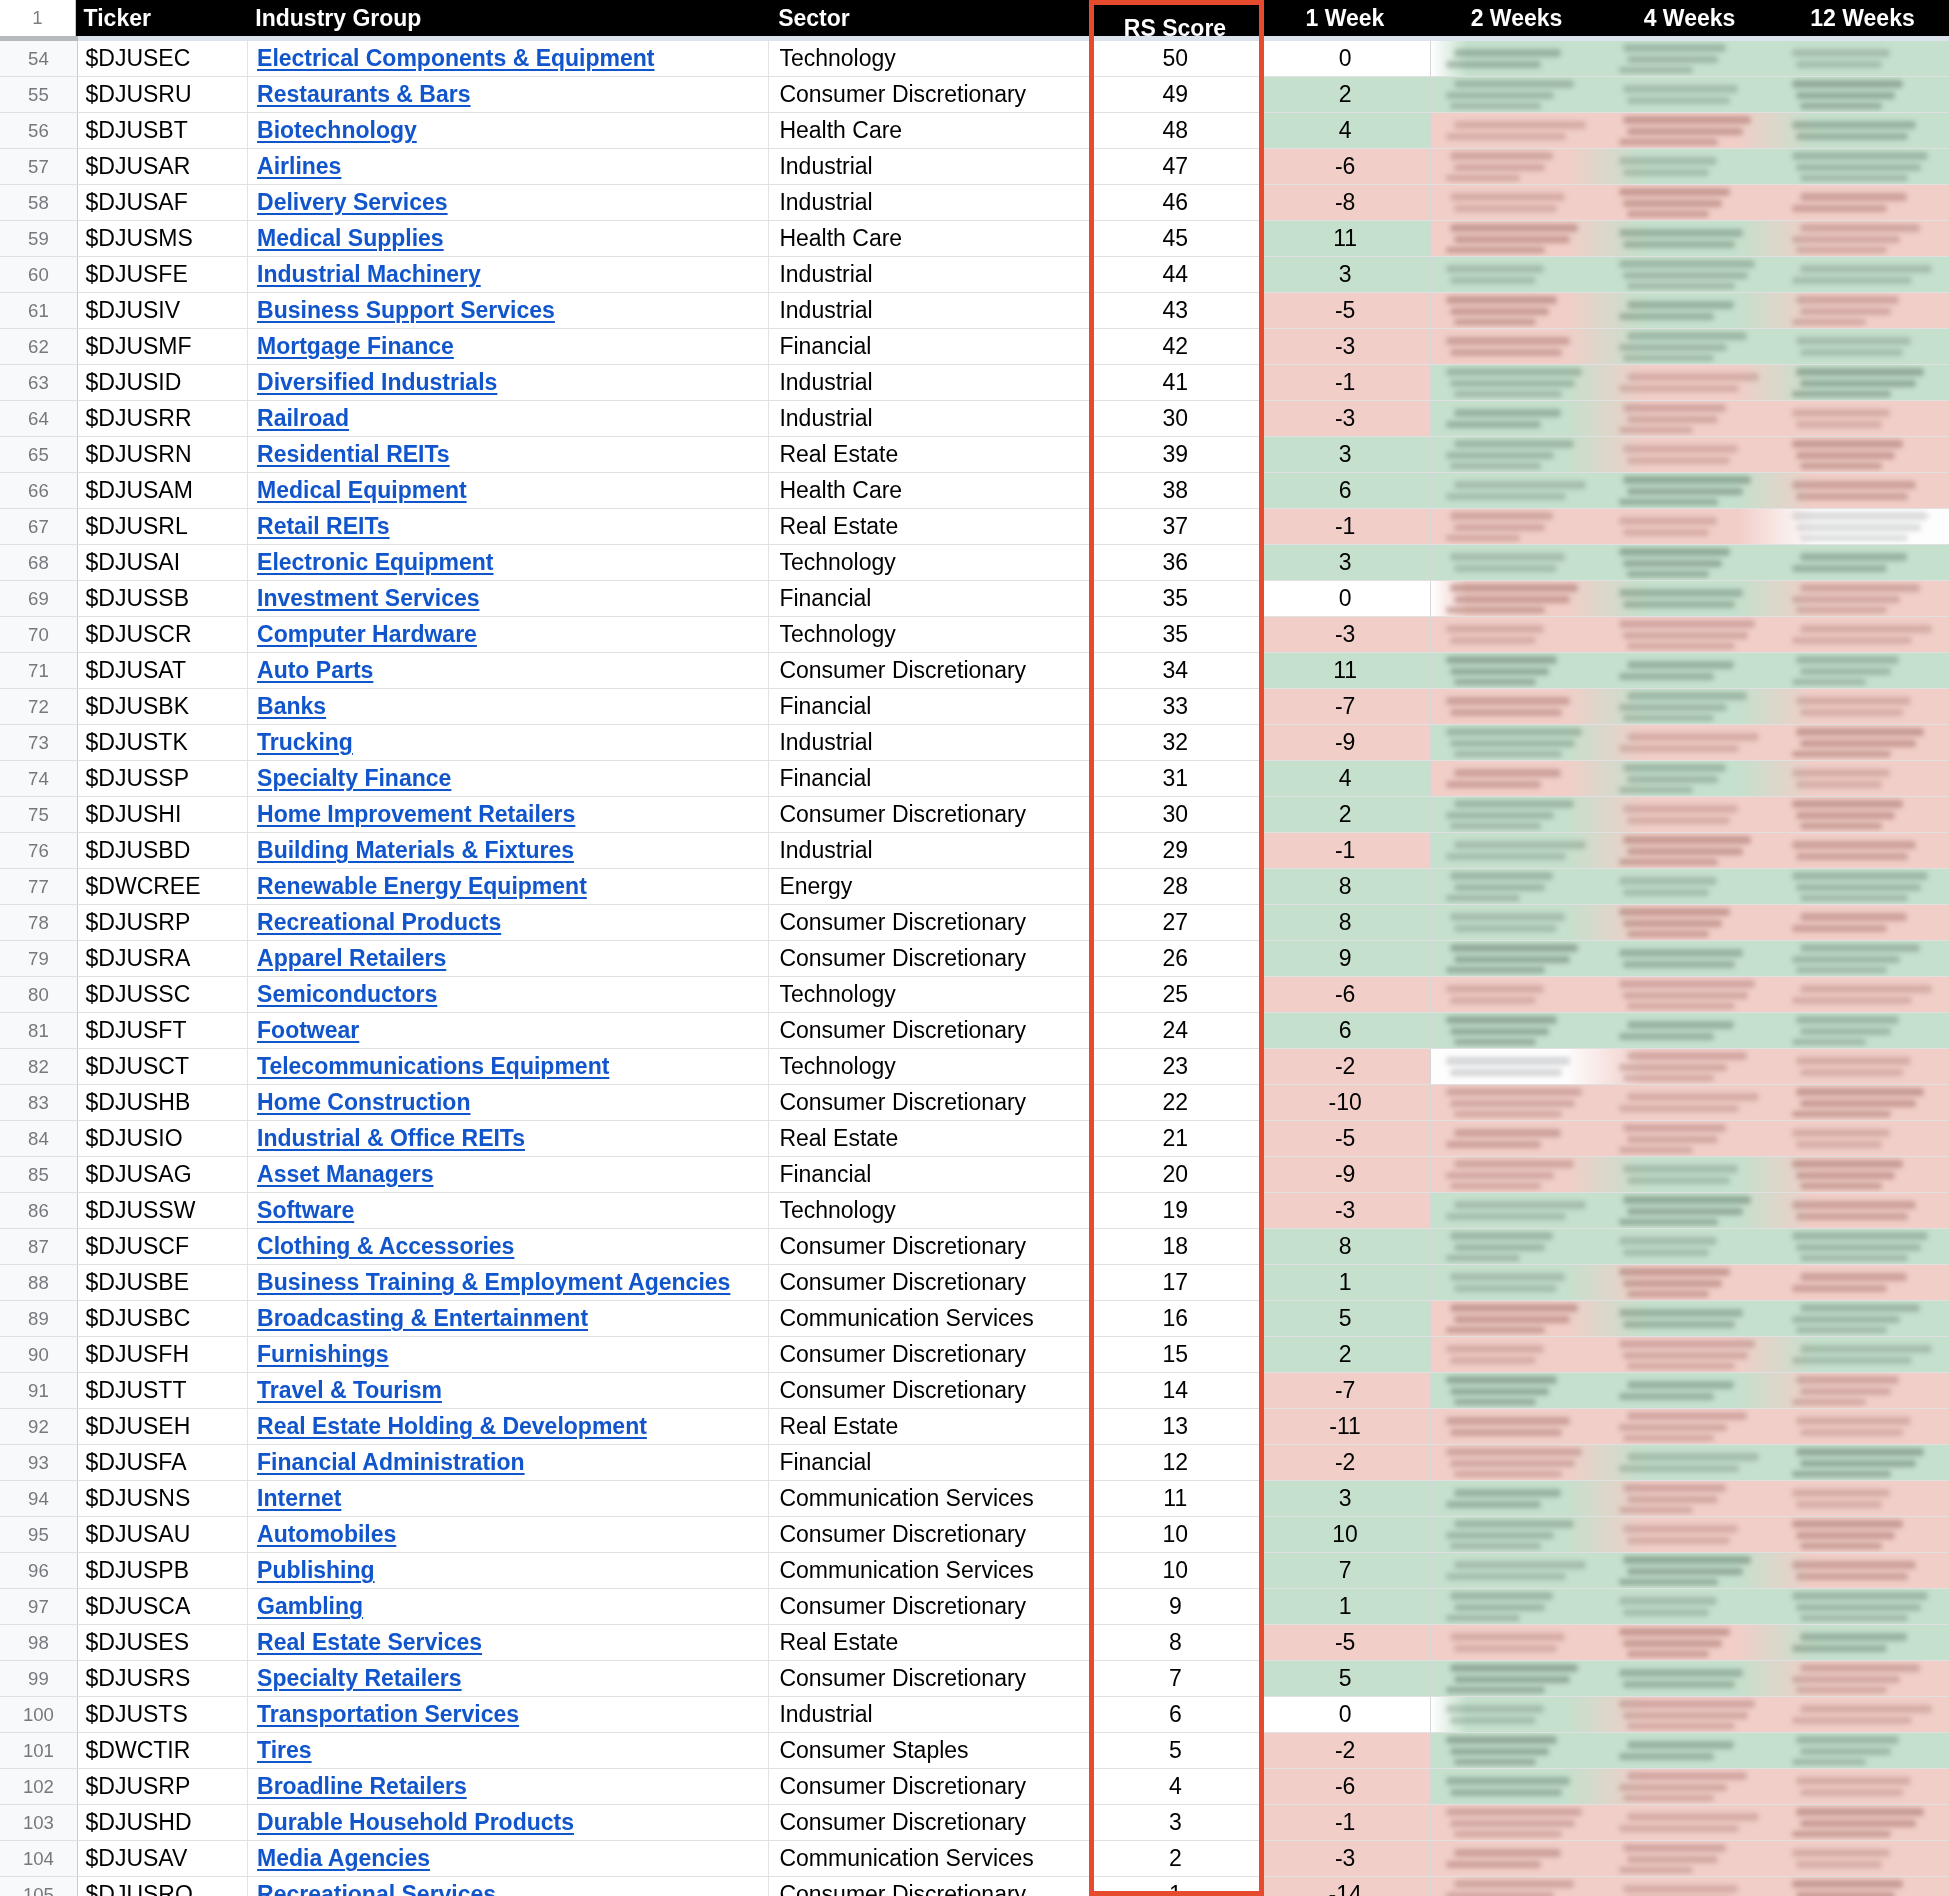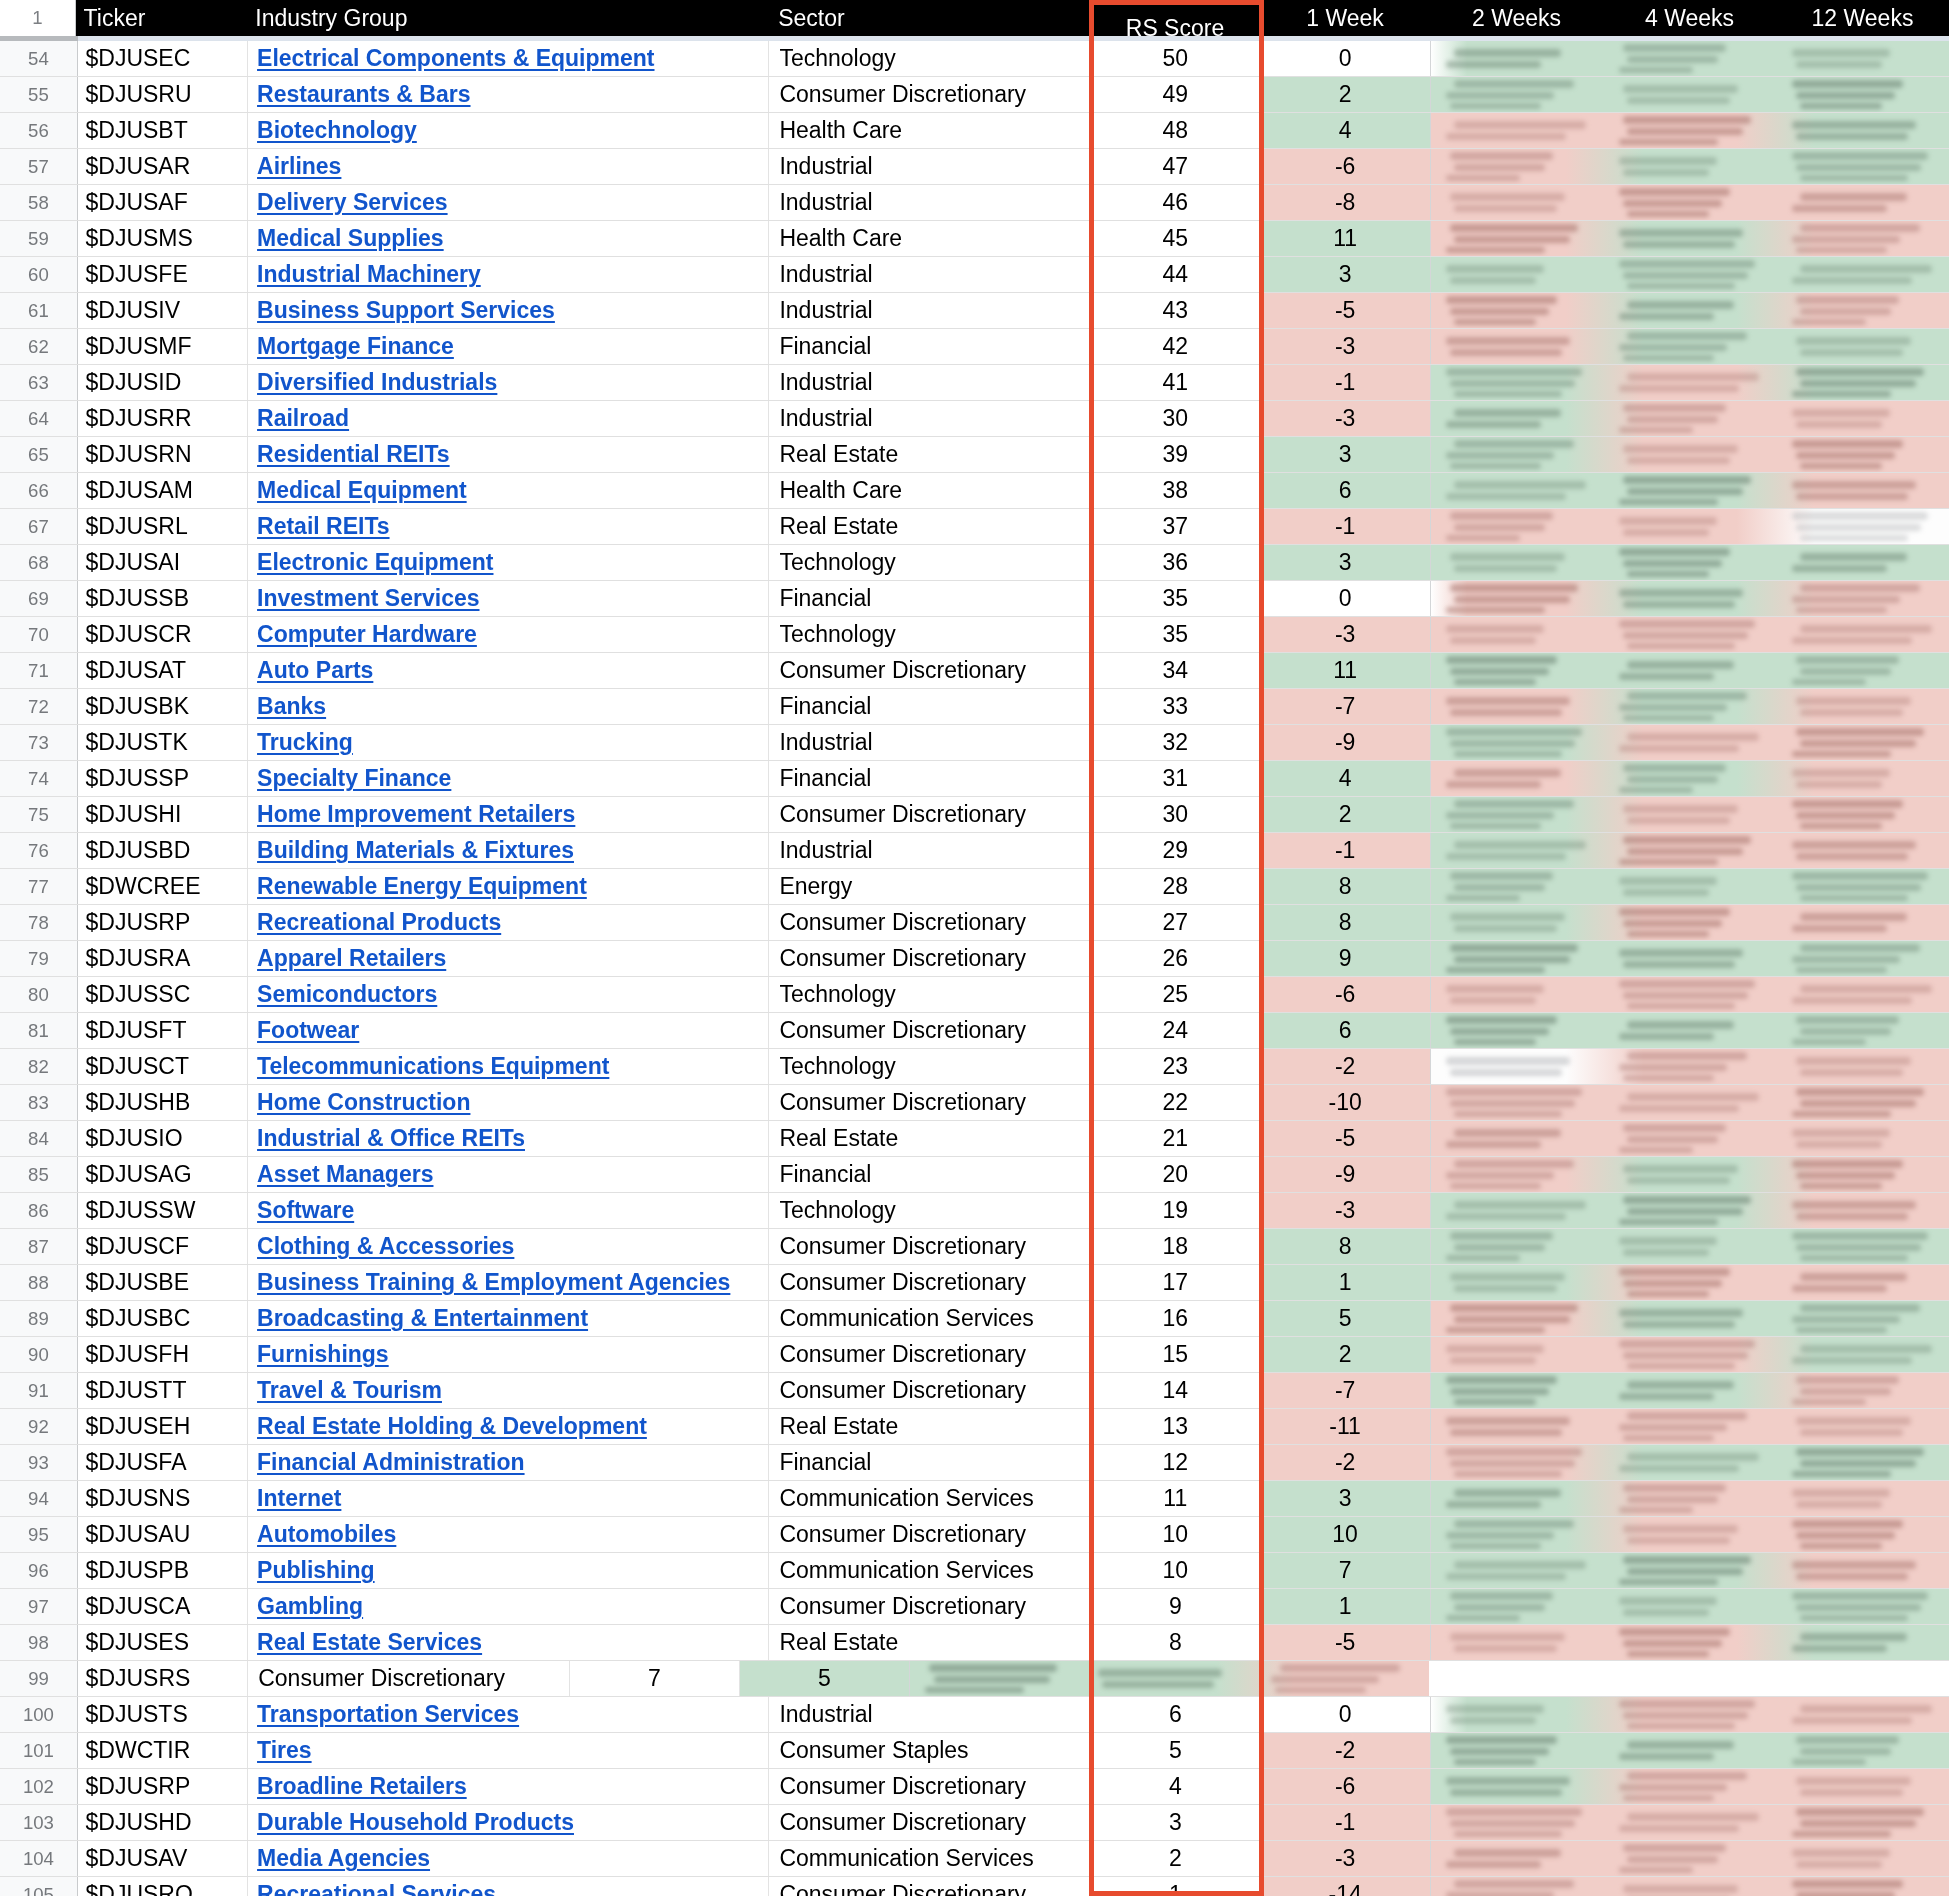--- a/index.html
+++ b/index.html
@@ -3,21 +3,21 @@
 <meta charset="utf-8">
 <style>
   html,body{margin:0;padding:0;background:#ffffff;}
   #sheet{position:relative;width:1949px;height:1897px;overflow:hidden;background:#fff;
          font-family:"Liberation Sans",sans-serif;color:#000;}
   
   .hdr{display:flex;height:36px;}
   .corner{width:78px;box-sizing:border-box;background:#ffffff;border-right:0.8px solid #c9cbcd;
           display:flex;align-items:center;justify-content:center;color:#7c7f83;font-size:18.6px;}
   .hcells{flex:1;display:flex;background:#000000;}
-  .hc{box-sizing:border-box;display:flex;align-items:center;color:#fff;font-weight:normal;font-size:23px;}
+  .hc{box-sizing:border-box;display:flex;align-items:center;color:#fff;font-weight:bold;font-size:23px;}
   .hc.left{justify-content:flex-start;}
   .hc.center{justify-content:center;}
   .hw-t{width:170px;padding-left:7.6px;}
   .hw-g{width:522px;padding-left:9.3px;}
   .hw-s{width:322px;padding-left:10.2px;}
   .hw-rs{width:170px;margin-top:20px;}
   .hw-w1{width:170px;}
   .hw-wk{width:173px;}
   
   .divider{height:5.1px;display:flex;}
@@ -1221,20 +1221,23 @@
           </div>
       <div class="bars b12">
             <i style="width: 107px; height: 7.6px; margin-left: 8.5px; background: rgba(93, 118, 101, 0.44);"></i>
             <i style="width: 95px; height: 6.8px; margin-left: 0px; background: rgba(93, 118, 101, 0.44);"></i>
           </div>
     </div>
   </div>
       <div class="row">
     <div class="c rownum">99</div>
     <div class="c tick">$DJUSRS</div>
+    <div class="c ind">
+      <span class="link">Specialty Retailers</span>
+    </div>
     <div class="c sec">Consumer Discretionary</div>
     <div class="c rs">7</div>
     <div class="c w1 bg-up">5</div>
     <div class="c strip" style="background: linear-gradient(90deg, rgb(197, 224, 205) 0%, rgb(197, 224, 205) 26%, rgb(197, 224, 205) 41%, rgb(197, 224, 205) 59%, rgb(241, 206, 200) 74%, rgb(241, 206, 200) 100%);">
       <div class="bars b2">
             <i style="width: 128px; height: 7.6px; margin-left: 4.2px; background: rgba(93, 118, 101, 0.5);"></i>
             <i style="width: 116px; height: 6.8px; margin-left: 8.5px; background: rgba(93, 118, 101, 0.5);"></i>
             <i style="width: 99px; height: 6px; margin-left: 0px; background: rgba(93, 118, 101, 0.5);"></i>
           </div>
       <div class="bars b4">

